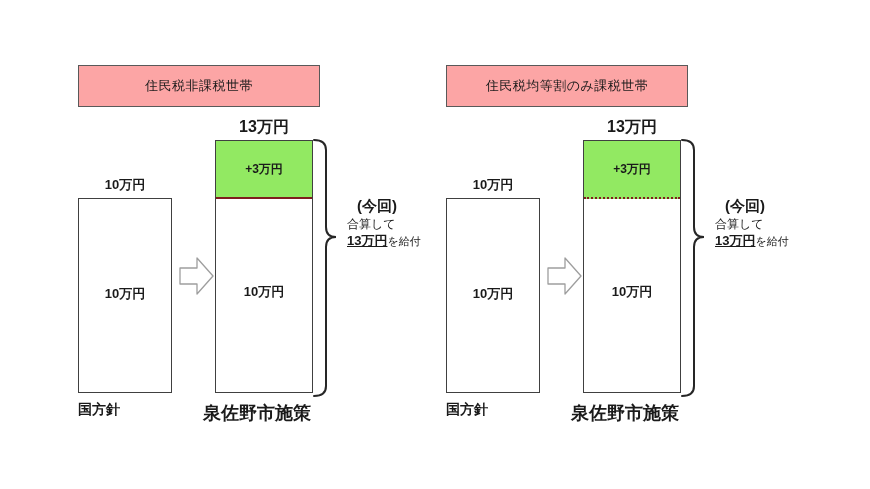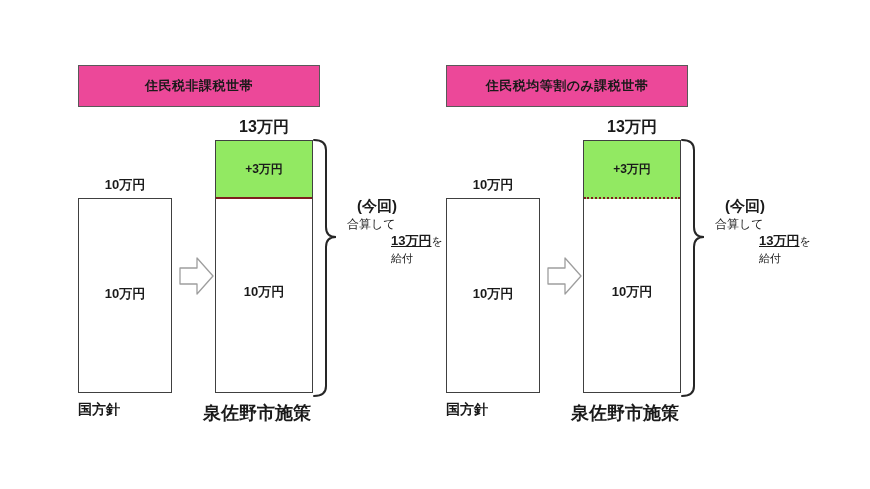--- a/index.html
+++ b/index.html
@@ -6,23 +6,23 @@
   body{font-family:"Liberation Sans","DejaVu Sans",sans-serif;color:#1a1a1a;}
   .canvas{
     position:relative;width:870px;height:489px;background:#ffffff;overflow:hidden;
   }
   .section{position:absolute;top:0;width:340px;height:489px;}
   .section.left{left:60px;}
   .section.right{left:428px;}
 
   .header-box{
     position:absolute;left:18px;top:65px;width:240px;height:40px;
-    border:1px solid #595959;background:#ec4899;
+    border:1px solid #595959;background:#fca5a5;
     display:flex;align-items:center;justify-content:center;
-    font-size:13px;font-weight:700;letter-spacing:.5px;
+    font-size:13px;font-weight:400;letter-spacing:.5px;
   }
 
   .nat-top-label{
     position:absolute;left:18px;top:176px;width:94px;text-align:center;
     font-size:13px;font-weight:700;
   }
   .national-bar{
     position:absolute;left:18px;top:198px;width:94px;height:195px;
     border:1.5px solid #404040;background:#fff;box-sizing:border-box;
   }
@@ -63,21 +63,21 @@
     font-size:18px;font-weight:700;
   }
 
   .brace-wrap{position:absolute;left:253px;top:138px;width:34px;height:260px;}
 
   .note{
     position:absolute;left:287px;top:196px;width:96px;line-height:1.35;
   }
   .note .note-line1{font-size:15px;font-weight:700;padding-left:10px;}
   .note .note-line2{font-size:12px;font-weight:400;}
-  .note .note-line3{font-size:12px;margin-left:44px;}
+  .note .note-line3{font-size:12px;}
   .note .note-amount{font-size:13px;font-weight:700;text-decoration:underline;}
   .note .note-suffix{font-size:11px;font-weight:400;}
 </style>
 </head>
 <body>
 
 <div class="canvas">
 
   <div class="section left">
     <div class="header-box">

